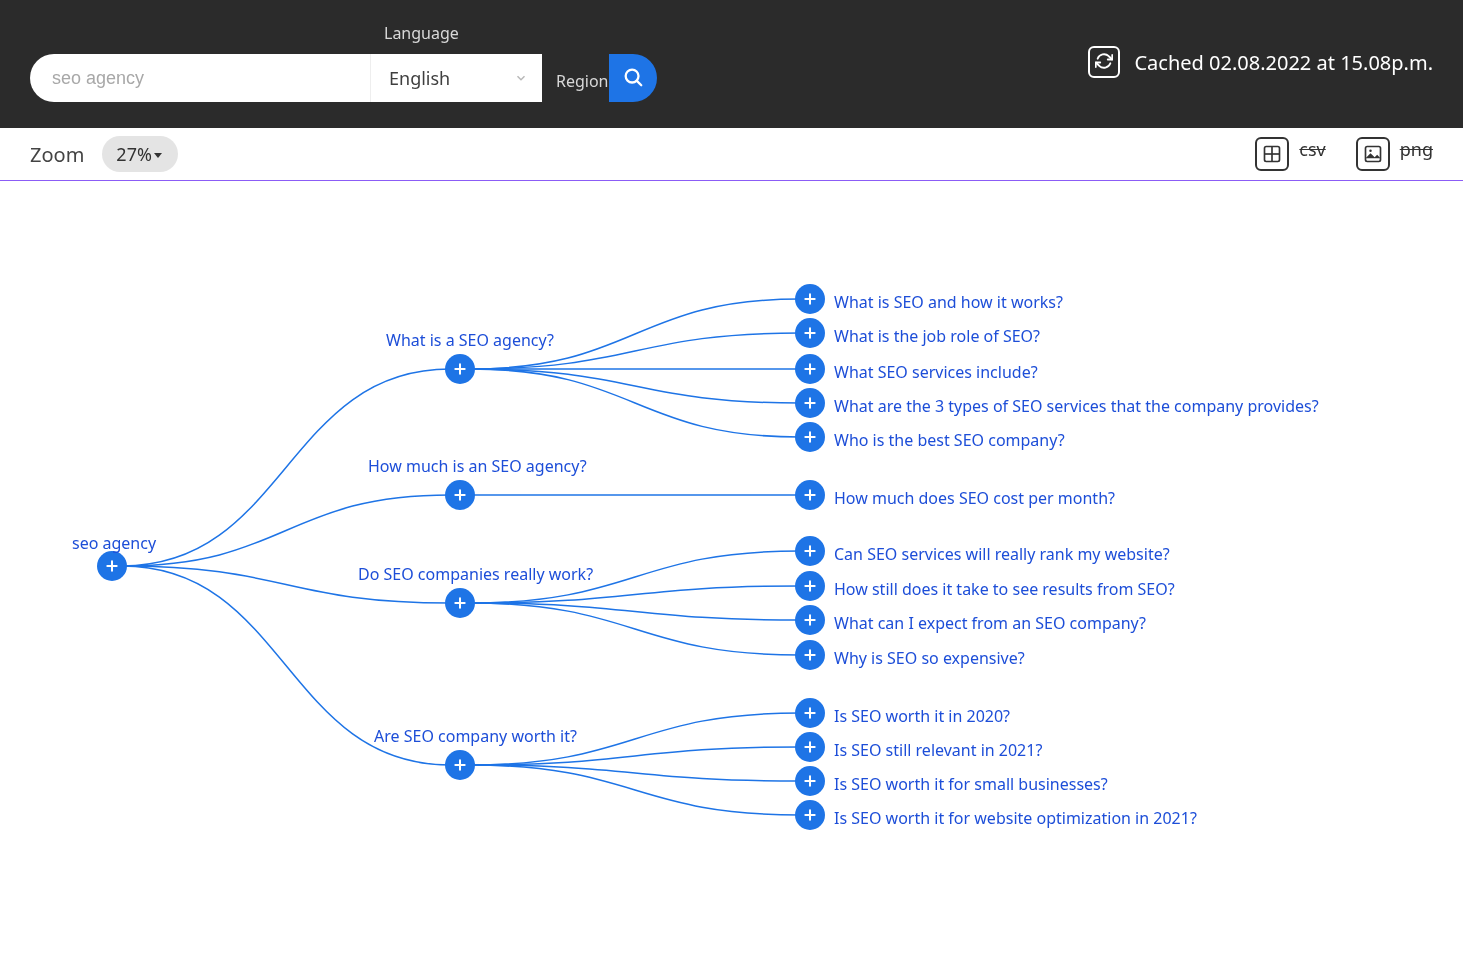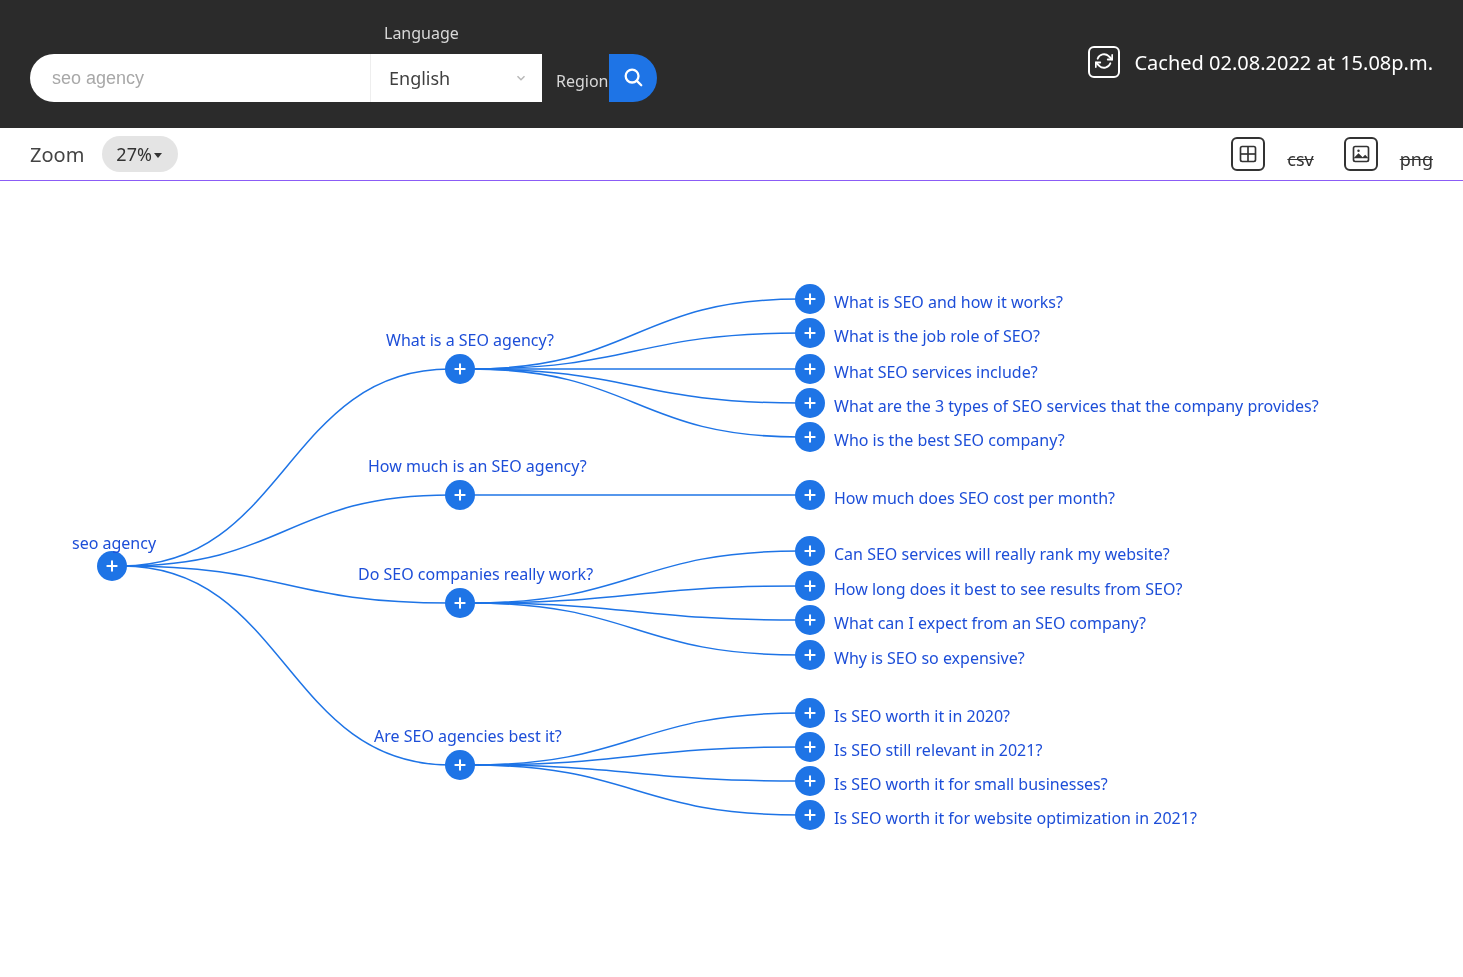--- a/index.html
+++ b/index.html
@@ -52,21 +52,21 @@
   .toolbar{
     display:flex;align-items:center;padding:8px 30px;border-bottom:1px solid #8b5cf6;
     font-size:20px;
   }
   .zoom-label{margin-right:18px;color:#444;}
   .zoom-chip{
     background:var(--chip);border-radius:20px;padding:6px 14px;font-size:18px;
     display:flex;align-items:center;cursor:pointer;color:#333;
   }
   .tool-spacer{flex:1;}
-  .export{display:flex;align-items:flex-end;gap:22px;margin-left:30px;}
+  .export{display:flex;align-items:flex-start;gap:10px;margin-left:30px;}
   .export .box{
     width:34px;height:34px;border:2.5px solid #333;border-radius:6px;
     display:flex;align-items:center;justify-content:center;cursor:pointer;
   }
   .export .txt{font-size:18px;text-decoration:line-through;color:#333;}
 
   
   .canvas{position:relative;width:100%;height:760px;overflow:hidden;}
   .canvas svg{pointer-events:none;}
   .node{
@@ -253,42 +253,42 @@
           <line x1="5" y1="12" x2="19" y2="12" stroke="#fff" stroke-width="3" stroke-linecap="round"></line>
         </svg>
       </span>
     </div><div class="node-label" style="left: 834px; top: 362px;">Can SEO services will really rank my website?</div><div class="node" style="left: 810px; top: 405px;">
       <span>
         <svg width="16" height="16" viewBox="0 0 24 24">
           <line x1="12" y1="5" x2="12" y2="19" stroke="#fff" stroke-width="3" stroke-linecap="round"></line>
           <line x1="5" y1="12" x2="19" y2="12" stroke="#fff" stroke-width="3" stroke-linecap="round"></line>
         </svg>
       </span>
-    </div><div class="node-label" style="left: 834px; top: 397px;">How long does it best to see results from SEO?</div><div class="node" style="left: 810px; top: 439px;">
+    </div><div class="node-label" style="left: 834px; top: 397px;">How still does it take to see results from SEO?</div><div class="node" style="left: 810px; top: 439px;">
       <span>
         <svg width="16" height="16" viewBox="0 0 24 24">
           <line x1="12" y1="5" x2="12" y2="19" stroke="#fff" stroke-width="3" stroke-linecap="round"></line>
           <line x1="5" y1="12" x2="19" y2="12" stroke="#fff" stroke-width="3" stroke-linecap="round"></line>
         </svg>
       </span>
     </div><div class="node-label" style="left: 834px; top: 431px;">What can I expect from an SEO company?</div><div class="node" style="left: 810px; top: 474px;">
       <span>
         <svg width="16" height="16" viewBox="0 0 24 24">
           <line x1="12" y1="5" x2="12" y2="19" stroke="#fff" stroke-width="3" stroke-linecap="round"></line>
           <line x1="5" y1="12" x2="19" y2="12" stroke="#fff" stroke-width="3" stroke-linecap="round"></line>
         </svg>
       </span>
     </div><div class="node-label" style="left: 834px; top: 466px;">Why is SEO so expensive?</div><div class="node" style="left: 460px; top: 584px;">
       <span>
         <svg width="16" height="16" viewBox="0 0 24 24">
           <line x1="12" y1="5" x2="12" y2="19" stroke="#fff" stroke-width="3" stroke-linecap="round"></line>
           <line x1="5" y1="12" x2="19" y2="12" stroke="#fff" stroke-width="3" stroke-linecap="round"></line>
         </svg>
       </span>
-    </div><div class="node-label" style="left: 374px; top: 544px;">Are SEO agencies best it?</div><div class="node" style="left: 810px; top: 532px;">
+    </div><div class="node-label" style="left: 374px; top: 544px;">Are SEO company worth it?</div><div class="node" style="left: 810px; top: 532px;">
       <span>
         <svg width="16" height="16" viewBox="0 0 24 24">
           <line x1="12" y1="5" x2="12" y2="19" stroke="#fff" stroke-width="3" stroke-linecap="round"></line>
           <line x1="5" y1="12" x2="19" y2="12" stroke="#fff" stroke-width="3" stroke-linecap="round"></line>
         </svg>
       </span>
     </div><div class="node-label" style="left: 834px; top: 524px;">Is SEO worth it in 2020?</div><div class="node" style="left: 810px; top: 566px;">
       <span>
         <svg width="16" height="16" viewBox="0 0 24 24">
           <line x1="12" y1="5" x2="12" y2="19" stroke="#fff" stroke-width="3" stroke-linecap="round"></line>

